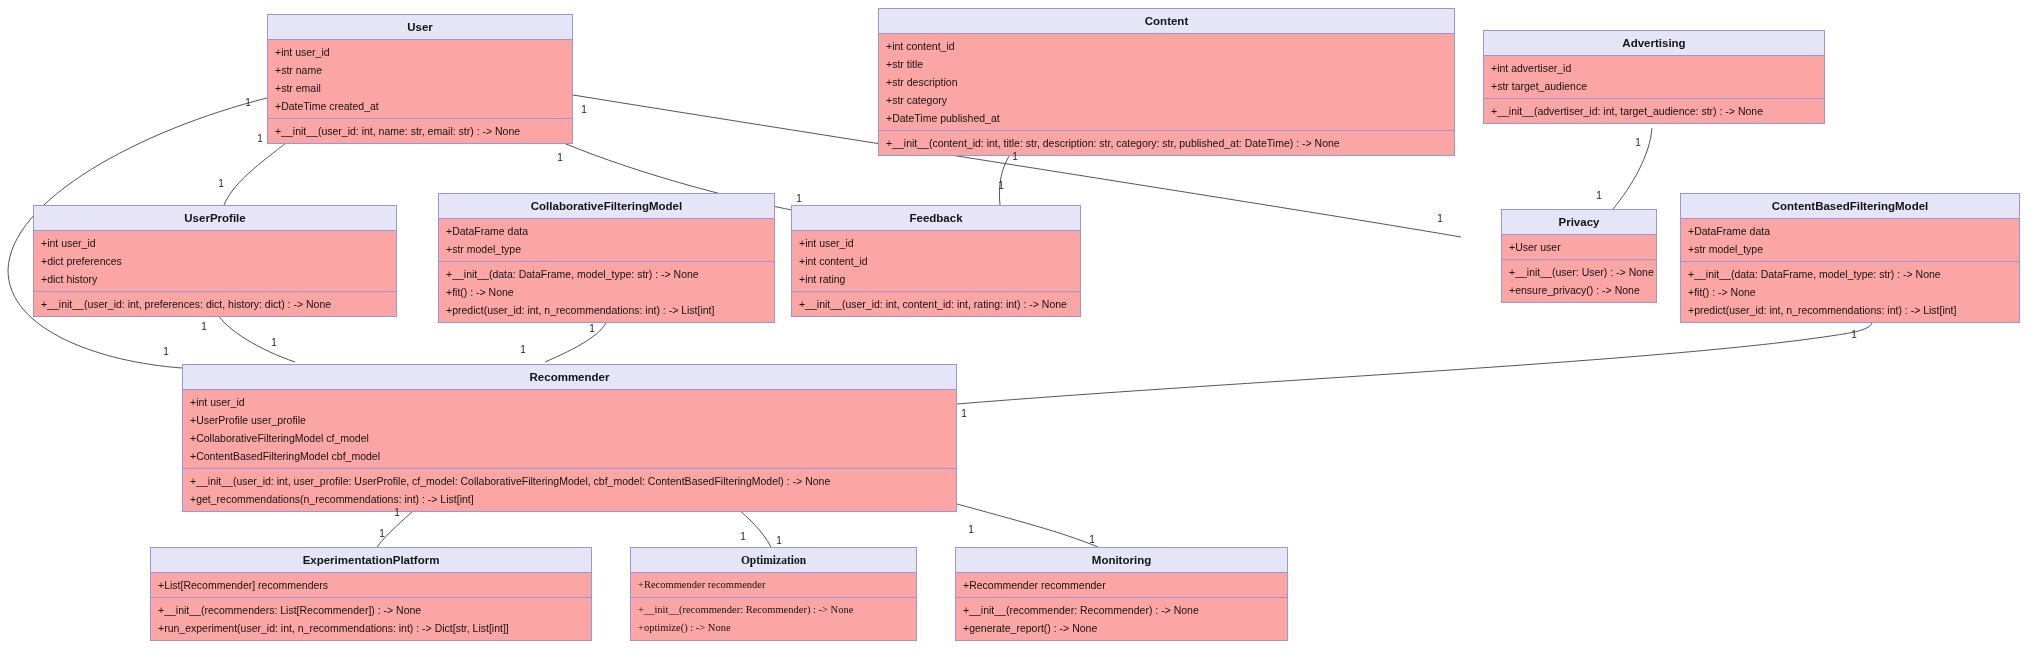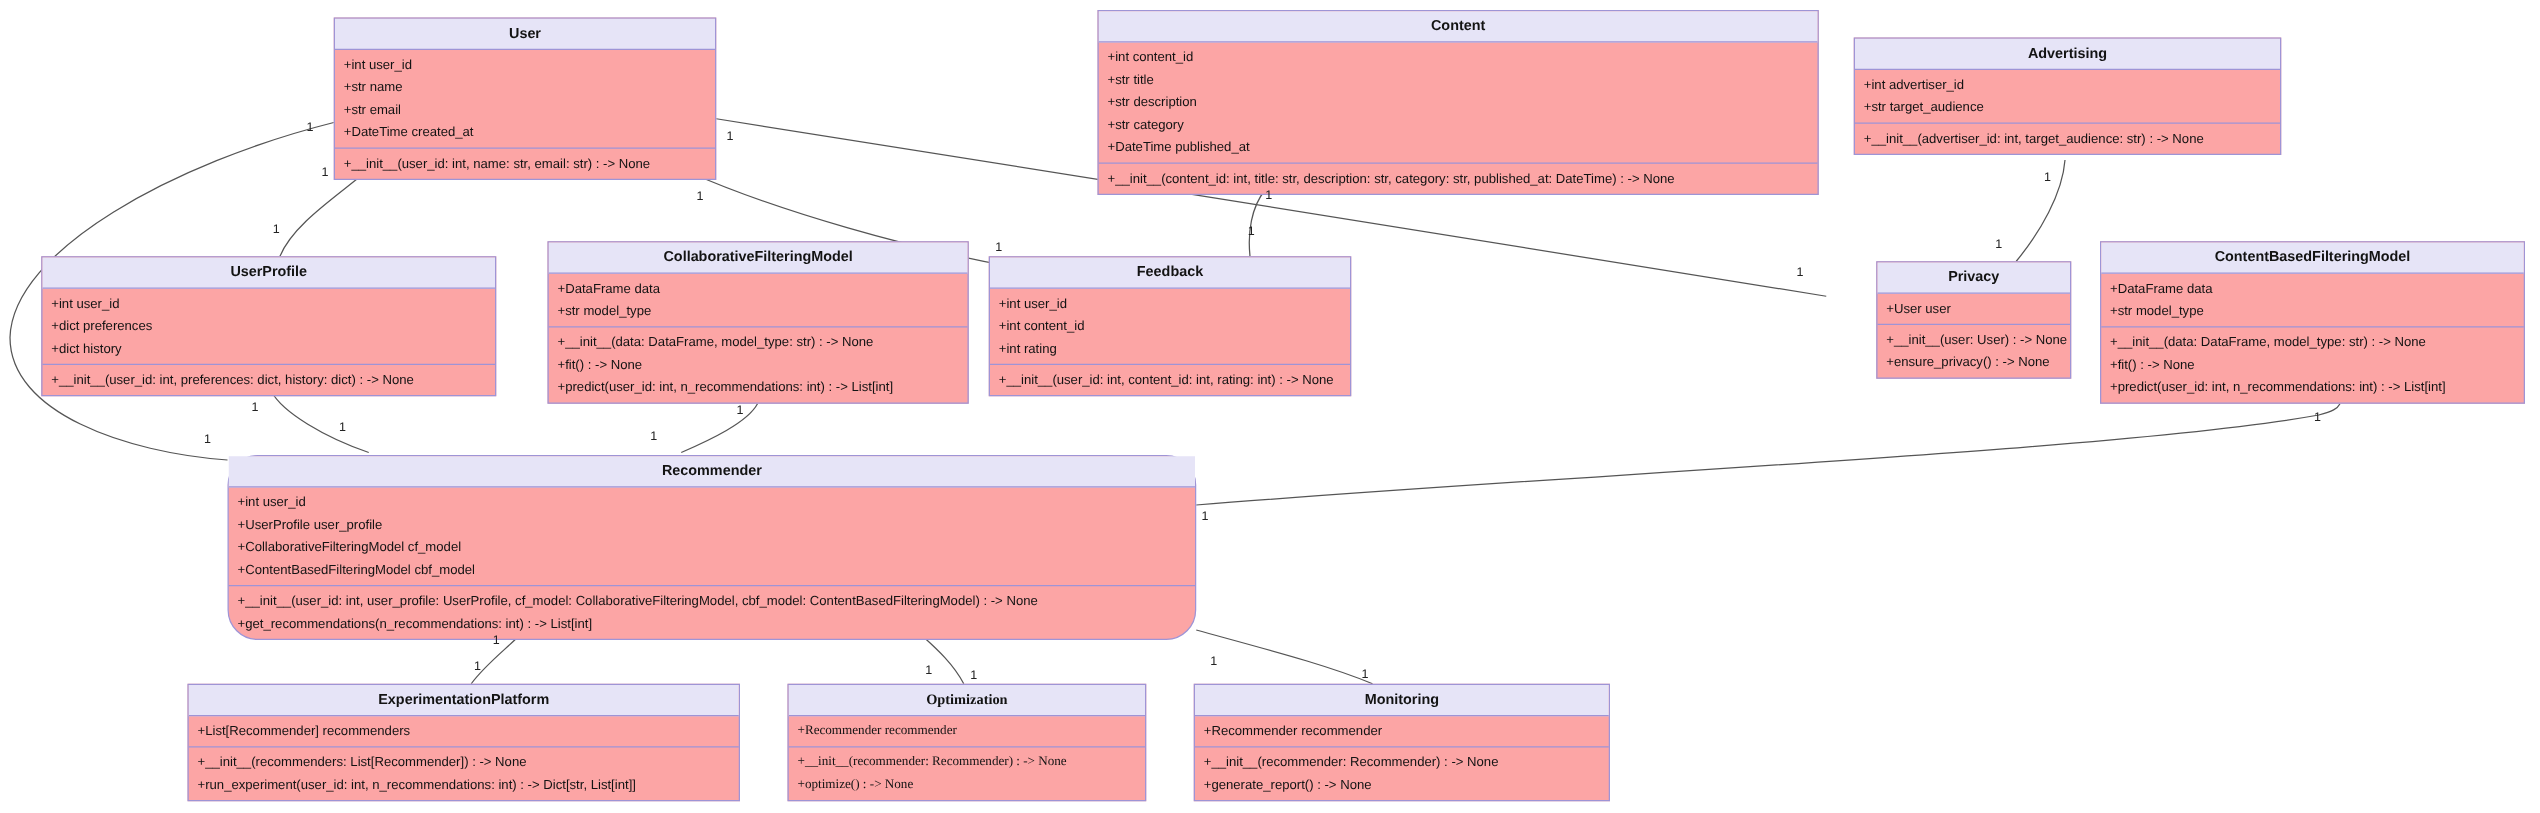--- a/index.html
+++ b/index.html
@@ -148,21 +148,21 @@
       <div class="class-section attrs">
         <div class="member">+DataFrame data</div>
         <div class="member">+str model_type</div>
       </div>
       <div class="class-section methods">
         <div class="member">+__init__(data: DataFrame, model_type: str) : -&gt; None</div>
         <div class="member">+fit() : -&gt; None</div>
         <div class="member">+predict(user_id: int, n_recommendations: int) : -&gt; List[int]</div>
       </div>
     </div>
-    <div class="class-box" style="left: 182px; top: 364px; width: 775px; border-radius: 24px;">
+    <div class="class-box" style="left: 182px; top: 364px; width: 775px;">
       <div class="class-title">Recommender</div>
       <div class="class-section attrs">
         <div class="member">+int user_id</div>
         <div class="member">+UserProfile user_profile</div>
         <div class="member">+CollaborativeFilteringModel cf_model</div>
         <div class="member">+ContentBasedFilteringModel cbf_model</div>
       </div>
       <div class="class-section methods">
         <div class="member">+__init__(user_id: int, user_profile: UserProfile, cf_model: CollaborativeFilteringModel, cbf_model: ContentBasedFilteringModel) : -&gt; None</div>
         <div class="member">+get_recommendations(n_recommendations: int) : -&gt; List[int]</div>

